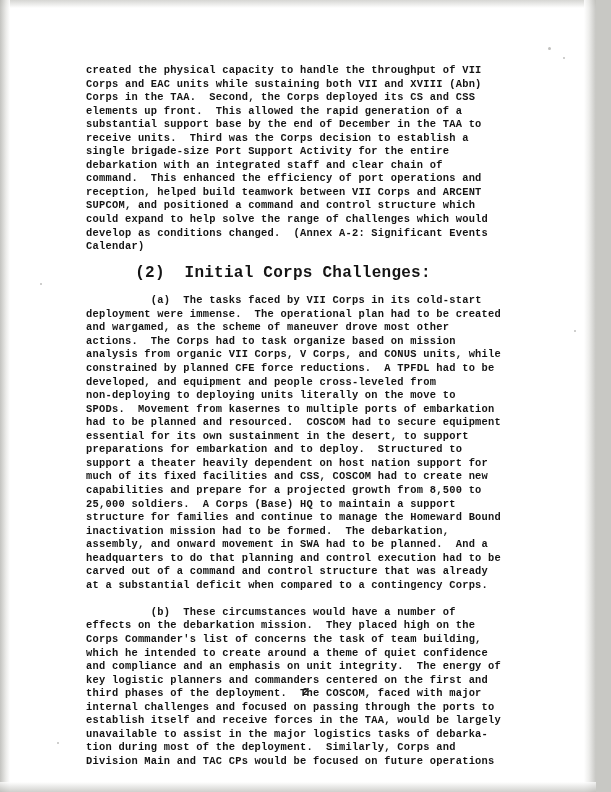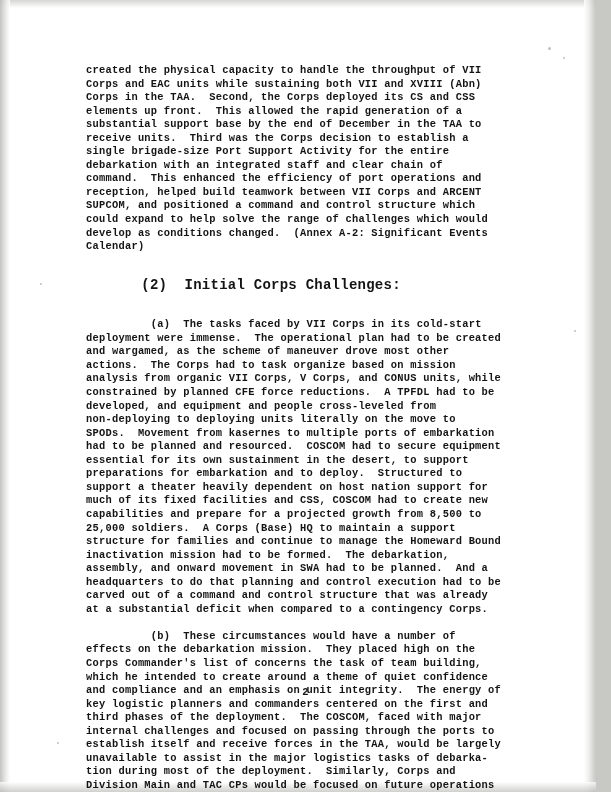--- a/index.html
+++ b/index.html
@@ -67,23 +67,23 @@
     color: #141414;
     letter-spacing: 0.25px;
     font-weight: bold;
     white-space: pre-wrap;
     text-align: left;
   }
   .gap {
     height: 13.55px;
   }
   .heading-line {
-    margin: 12px;
+    margin: 0;
     font-family: "Liberation Mono", monospace;
-    font-size: 14px;
+    font-size: 16px;
     line-height: 13.55px;
     color: #141414;
     letter-spacing: 0.25px;
     font-weight: bold;
     white-space: pre-wrap;
   }
   .page-number {
     position: absolute;
     left: 0;
     top: 686px;

